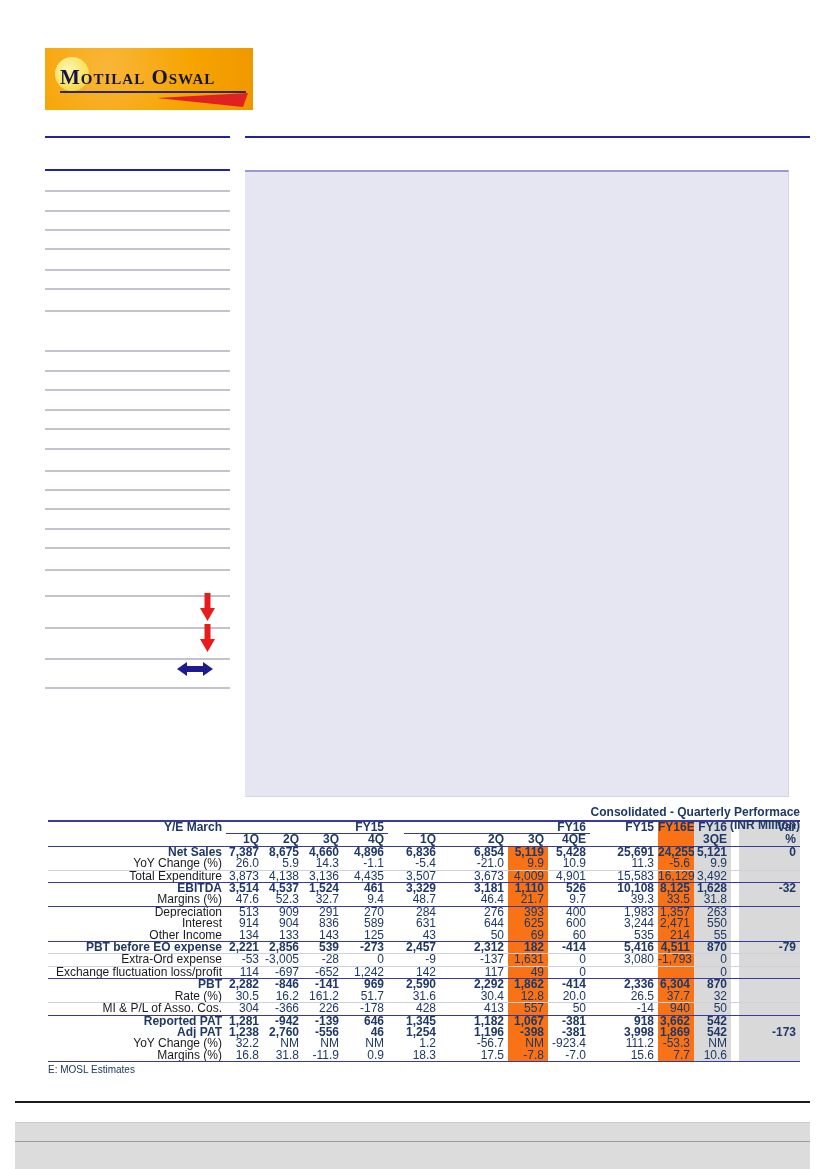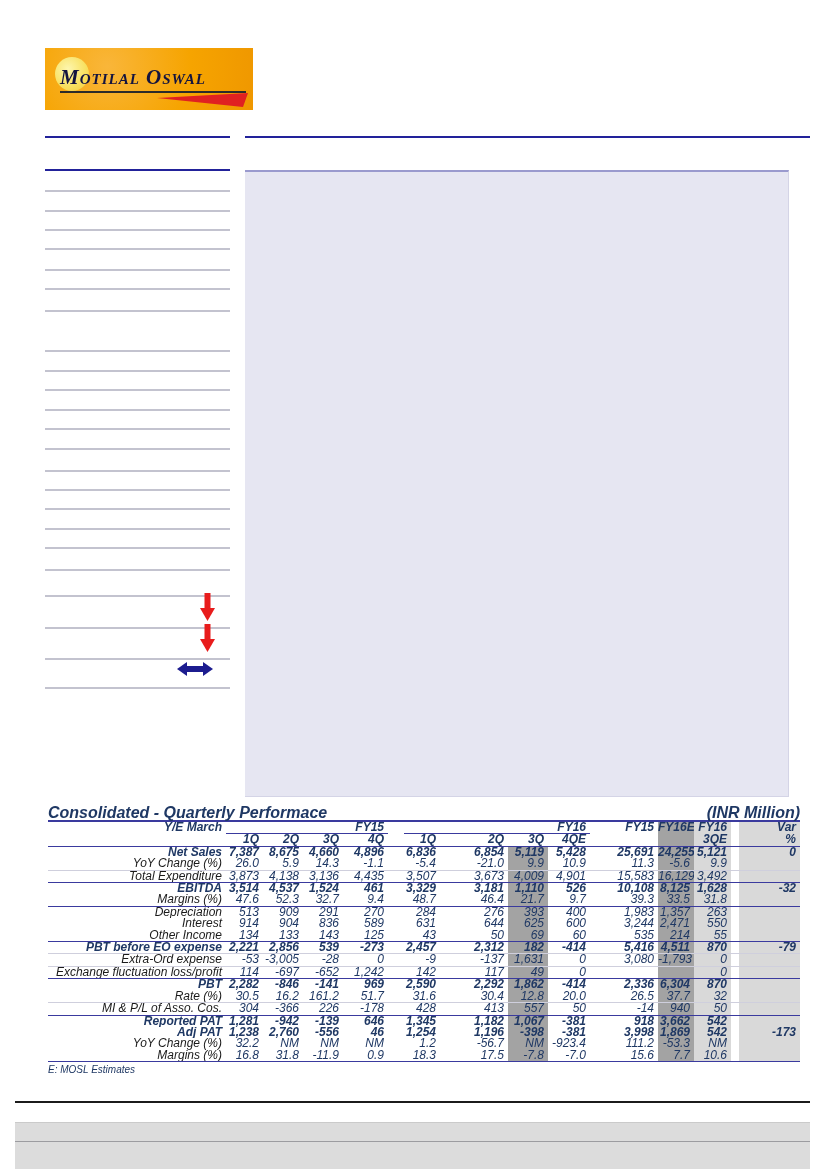--- a/index.html
+++ b/index.html
@@ -1,17 +1,17 @@
 <!DOCTYPE html>
 <html><head>
 <meta charset="utf-8">
 <style>
   html,body{margin:0;padding:0;background:#ffffff;}
   .page{position:relative;width:827px;height:1169px;background:#ffffff;overflow:hidden;
-        font-family:"Liberation Sans",sans-serif;font-style:italic;}
+        font-family:"Liberation Sans",sans-serif;}
 
   
   .logo{position:absolute;left:45px;top:48px;width:208px;height:62px;
         background:radial-gradient(circle at 30% 30%, #f9b63a 0%, #f6a400 55%, #ef9700 100%);
         overflow:hidden;}
   .logo-circle{position:absolute;left:10px;top:9px;width:34px;height:34px;border-radius:50%;
         background:radial-gradient(circle at 38% 35%, #fdf6ae 0%, #f8e05e 60%, #f2c73a 100%);}
   .logo-text{position:absolute;left:15px;top:17px;width:190px;
         font-family:"Liberation Serif",serif;font-variant:small-caps;font-weight:700;
         font-size:21px;letter-spacing:1px;color:#14143f;white-space:nowrap;}
@@ -28,37 +28,37 @@
   
   .chart-panel{position:absolute;left:245px;top:170px;width:543px;height:624px;
         background:#e6e6f2;border-top:2px solid #9a9ace;border-right:1px solid #d4d4e6;
         border-bottom:1px solid #d4d4e6;}
 
   
   .arrow{position:absolute;}
 
   
   .perf{position:absolute;left:48px;top:806px;width:752px;}
-  .tbl-title-row{display:flex;justify-content:space-between;align-items:flex-start;
+  .tbl-title-row{display:flex;justify-content:space-between;align-items:flex-end;
         height:14px;border-bottom:2px solid #3a3a9e;
-        font-size:16px;font-weight:700;color:#1f3864;line-height:13px;}
+        font-size:12px;font-weight:700;color:#1f3864;line-height:13px;flex-direction:column;}
   table.fin{border-collapse:collapse;table-layout:fixed;width:752px;
         font-size:12px;line-height:11.4px;}
   table.fin th,table.fin td{padding:0 4px 0 0;text-align:right;white-space:nowrap;
         overflow:hidden;font-weight:400;height:11.4px;}
   table.fin th{font-weight:700;color:#1f3864;}
   th.lblh{text-align:left;padding-left:2px;}
   th.grp{text-align:center;border-bottom:1.5px solid #3a3a9e;}
   tr.subhead th{border-bottom:1.5px solid #3a3a9e;margin-top:24px;}
   td.lbl{text-align:left;padding:0 0 0 2px;color:#1a1a1a;}
   td.ind{padding-left:14px;}
   td.num{color:#1f3864;}
   tr.bold td{font-weight:700;color:#1f3864;}
   tr.bold td.lbl{color:#1f3864;}
-  .lav{background:#a3a3a3;}
+  .lav{background:#f97316;}
   .gry{background:#d9d9d9;}
   .bn td{border-bottom:1.5px solid #3a3a9e;}
   .bh td{border-bottom:1px solid #cfcfdd;}
   td.nm{text-align:left;padding-left:3px;}
   .footnote{font-size:10px;color:#1f3864;padding-top:2px;font-weight:400;}
 
   
   .rule-bottom{position:absolute;left:15px;top:1101px;width:795px;height:2px;background:#1b1b1b;}
   .foot-bar1{position:absolute;left:15px;top:1122px;width:795px;height:18px;background:#dcdcdc;
         border-bottom:1.5px solid #9c9ca0;border-top:1px solid #cacaca;}

